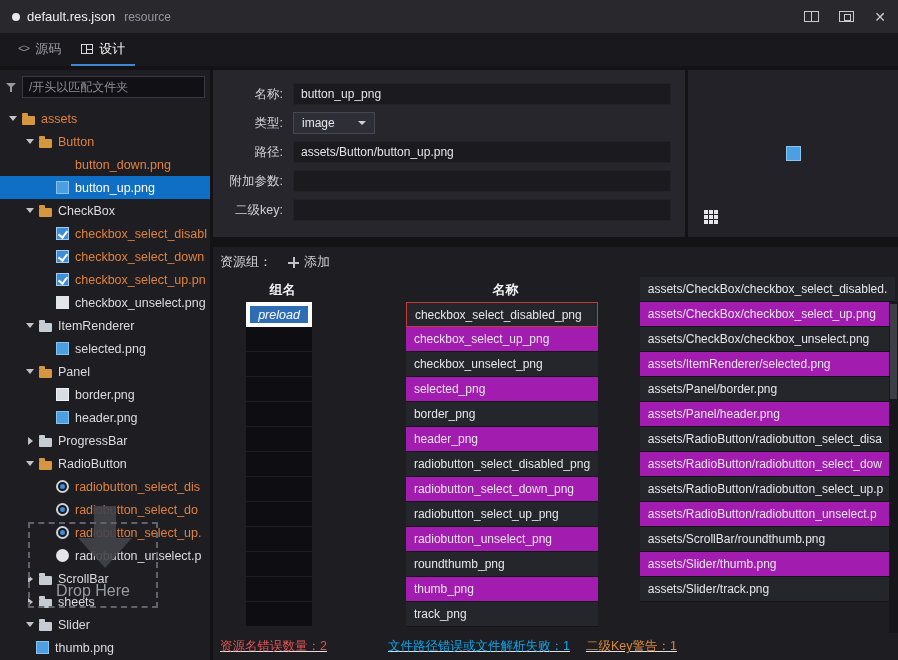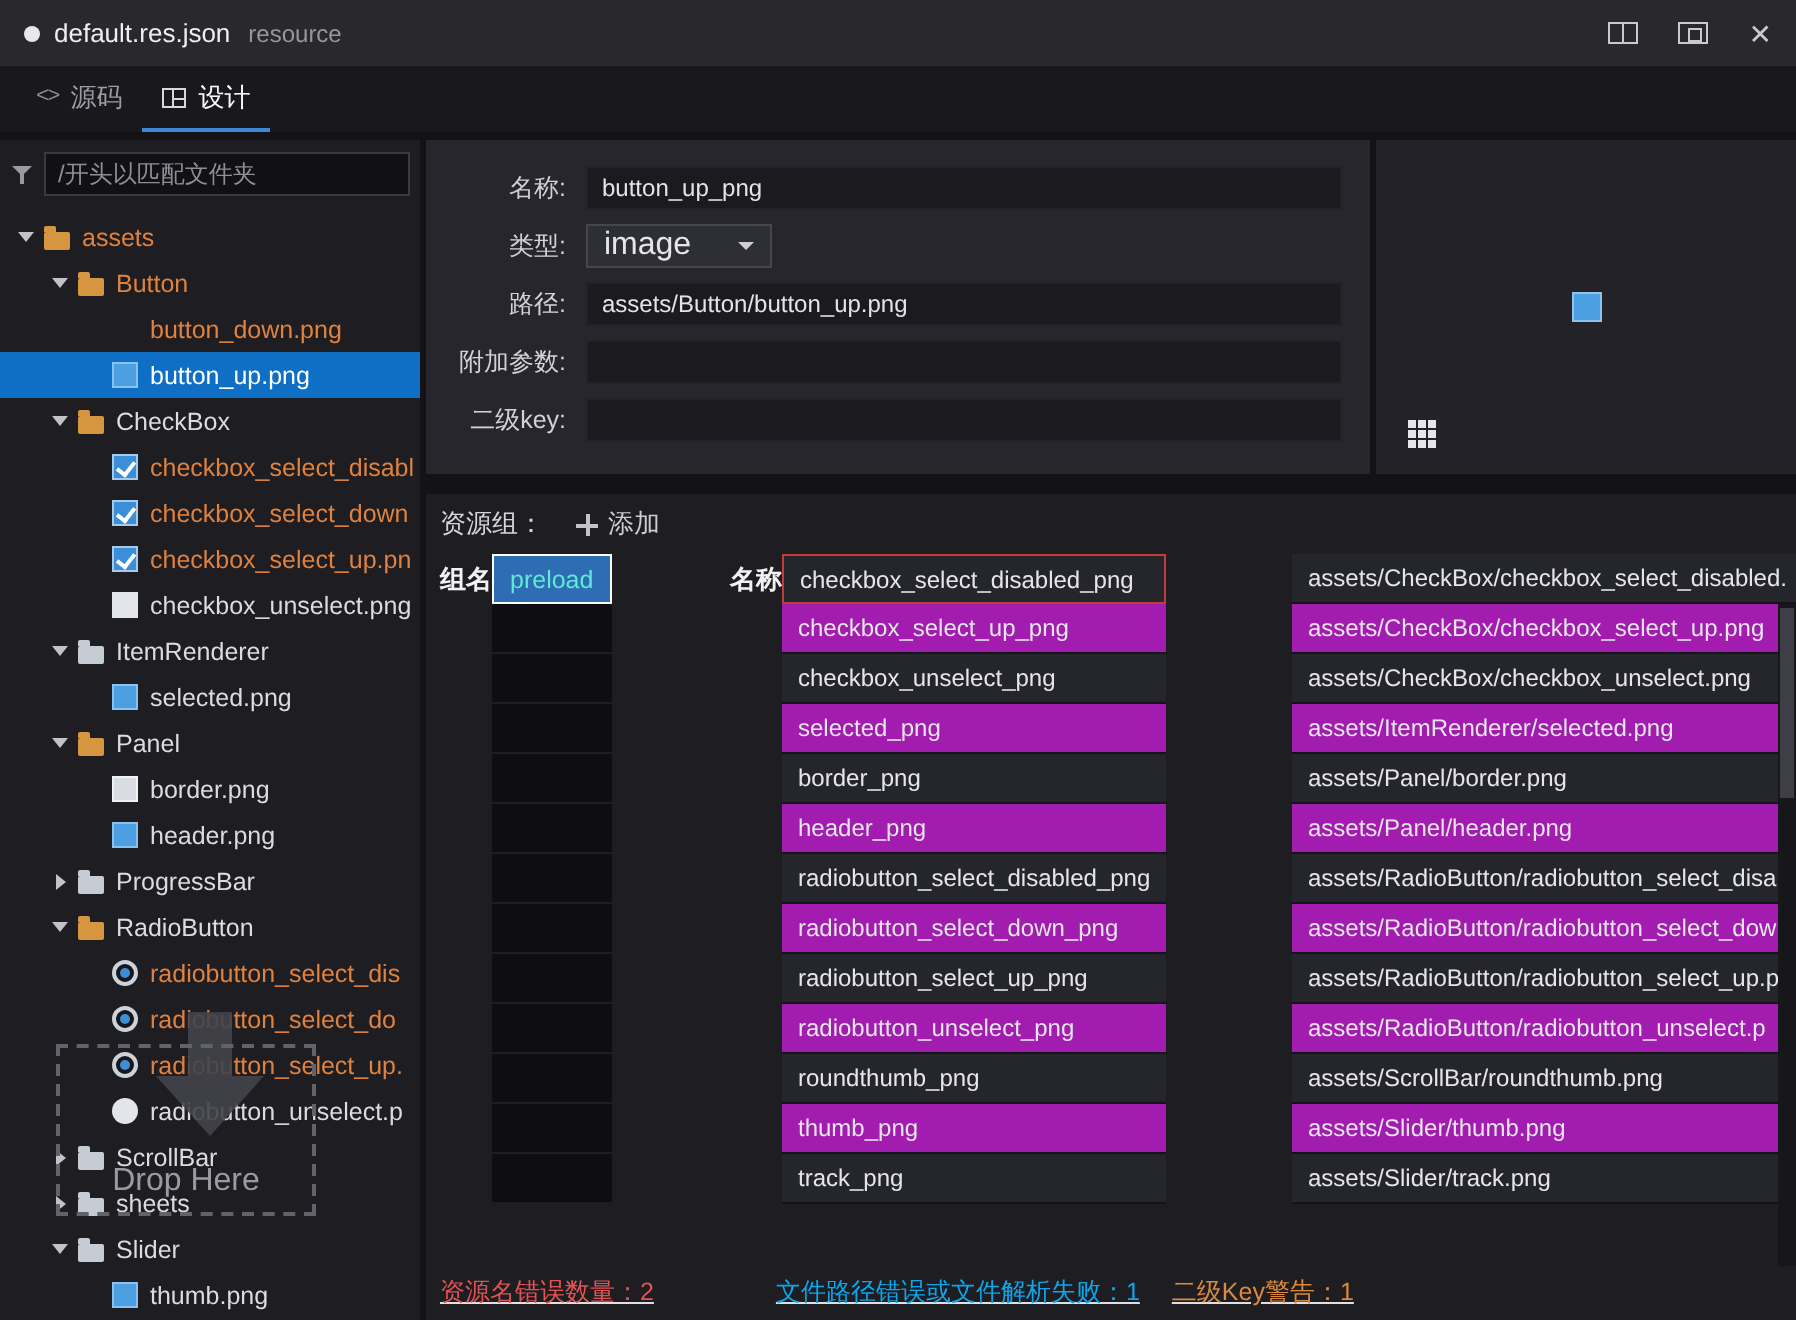--- a/index.html
+++ b/index.html
@@ -65,47 +65,47 @@
   .ghost-arrow::after { content:''; position:absolute; left:0; top:32px; width:0; height:0; border-left:27px solid transparent; border-right:27px solid transparent; border-top:30px solid #43434b; }
   .drop-target { position:absolute; left:28px; top:452px; width:130px; height:86px; border:2px dashed #62626b; display:flex; align-items:flex-end; justify-content:center; padding-bottom:6px; font-size:16px; color:#9a9aa2; }
 
   
   .main { flex:1; display:flex; flex-direction:column; min-width:0; }
   .top-row { height:167px; flex:none; display:flex; gap:3px; }
   .form-panel { width:472px; flex:none; background:#26262c; padding-top:13px; }
   .form-row { display:flex; align-items:center; margin-bottom:7px; height:22px; }
   .form-label { width:70px; flex:none; text-align:right; margin-right:10px; font-size:12.5px; color:#d2d2d6; }
   .form-input { flex:1; margin-right:14px; height:22px; background:#1a1a1f; border:1px solid #222228; color:#e4e4e8; font-size:12px; padding:0 7px; outline:none; font-family:inherit; min-width:0; }
-  .dropdown { display:inline-flex; align-items:center; height:22px; background:#2e2e36; border:1px solid #46464e; padding:0 8px; gap:23px; font-size:16px; color:#e6e6ea; cursor:default; }
+  .dropdown { display:inline-flex; align-items:center; height:22px; background:#2e2e36; border:1px solid #46464e; padding:0 8px; gap:23px; font-size:12px; color:#e6e6ea; cursor:default; }
   .dd-arrow { width:0; height:0; border-left:4px solid transparent; border-right:4px solid transparent; border-top:4px solid #cfcfd4; }
   .preview-panel { flex:1; background:#222228; position:relative; }
   .preview-swatch { position:absolute; left:99px; top:77px; width:13px; height:13px; background:#4c9fe0; outline:1px solid #8cc4ef; }
   .gridtool-icon { position:absolute; left:16px; top:140px; width:4px; height:4px; background:#e6e6ea;
     box-shadow:5px 0 #e6e6ea,10px 0 #e6e6ea,0 5px #e6e6ea,5px 5px #e6e6ea,10px 5px #e6e6ea,0 10px #e6e6ea,5px 10px #e6e6ea,10px 10px #e6e6ea; }
 
   
   .groups-area { flex:1; margin-top:10px; background:#1d1d22; display:flex; flex-direction:column; min-height:0; }
   .groups-header { height:30px; flex:none; display:flex; align-items:center; padding-left:7px; gap:16px; }
   .groups-title { font-size:13px; color:#d6d6da; }
   .add-btn { display:flex; align-items:center; gap:5px; font-size:13px; color:#cbcbd0; cursor:default; }
   .plus-icon { width:11px; height:11px; position:relative; }
   .plus-icon::before { content:''; position:absolute; left:5px; top:0; width:2px; height:11px; background:#c2c2c8; }
   .plus-icon::after { content:''; position:absolute; left:0; top:5px; width:11px; height:2px; background:#c2c2c8; }
   .res-table { flex:1; display:flex; min-height:0; position:relative; padding-right:9px; }
-  .col { display:flex; flex-direction:row; min-width:0; }
+  .col { display:flex; flex-direction:column; min-width:0;align-items:center; }
   .col-group { width:132px; flex:none; margin-right:13px; }
   .col-name { width:288px; flex:none; }
   .col-path { flex:1; }
   .colhdr { height:25px; flex:none; display:flex; align-items:center; padding-left:7px; font-size:13px; font-weight:bold; color:#f2f2f4; }
   .colbody { display:flex; flex-direction:column; }
   .cell { height:25px; flex:none; display:flex; align-items:center; padding:0 8px; font-size:12px; color:#e6e6ea; white-space:nowrap; overflow:hidden; border-bottom:1px solid #141418; }
   .cell.even { background:#25252c; }
   .cell.odd { background:#a21caf; }
   .cell.error { border:1px solid #c33c3c; }
-  .group-cell.selected { background:#2e6db4; border:1px solid #ffffff; color:#5eead4; font-size:12.5px; }
+  .group-cell.selected { background:#2e6db4; border:4px solid #ffffff; color:#ffffff; font-size:12.5px;font-style:italic; }
   .group-cell.empty { background:#0e0e12; border-bottom:1px solid #1d1d24; }
   .vscroll { position:absolute; right:0; top:25px; bottom:0; width:9px; background:#17171b; }
   .vscroll-thumb { position:absolute; top:2px; left:1px; right:1px; height:95px; background:#3e3e46; }
   .status-bar { height:27px; flex:none; margin-top:auto; display:flex; align-items:center; gap:16px; padding-left:7px; font-size:12.5px;text-decoration:underline; }
 </style>
 </head>
 <body>
 
 <div class="titlebar">
   <span class="mod-dot"></span>
@@ -265,21 +265,21 @@
           <span class="ticon folder-gray"></span>
           <span class="tree-label">sheets</span>
         </div>
         <div class="tree-item" style="padding-left: 23px;">
           <span class="tw">
             <i class="arr-down"></i>
           </span>
           <span class="ticon folder-gray"></span>
           <span class="tree-label">Slider</span>
         </div>
-        <div class="tree-item" style="padding-left: 40px; text-align: right;">
+        <div class="tree-item" style="padding-left: 20px; text-align: right;">
           <span class="tw"></span>
           <span class="ticon img-blue"></span>
           <span class="tree-label">thumb.png</span>
         </div>
         <div class="tree-item" style="padding-left: 40px;">
           <span class="tw"></span>
           <span class="tree-label"></span>
         </div>
       </div>
     <div class="ghost-arrow"></div>

